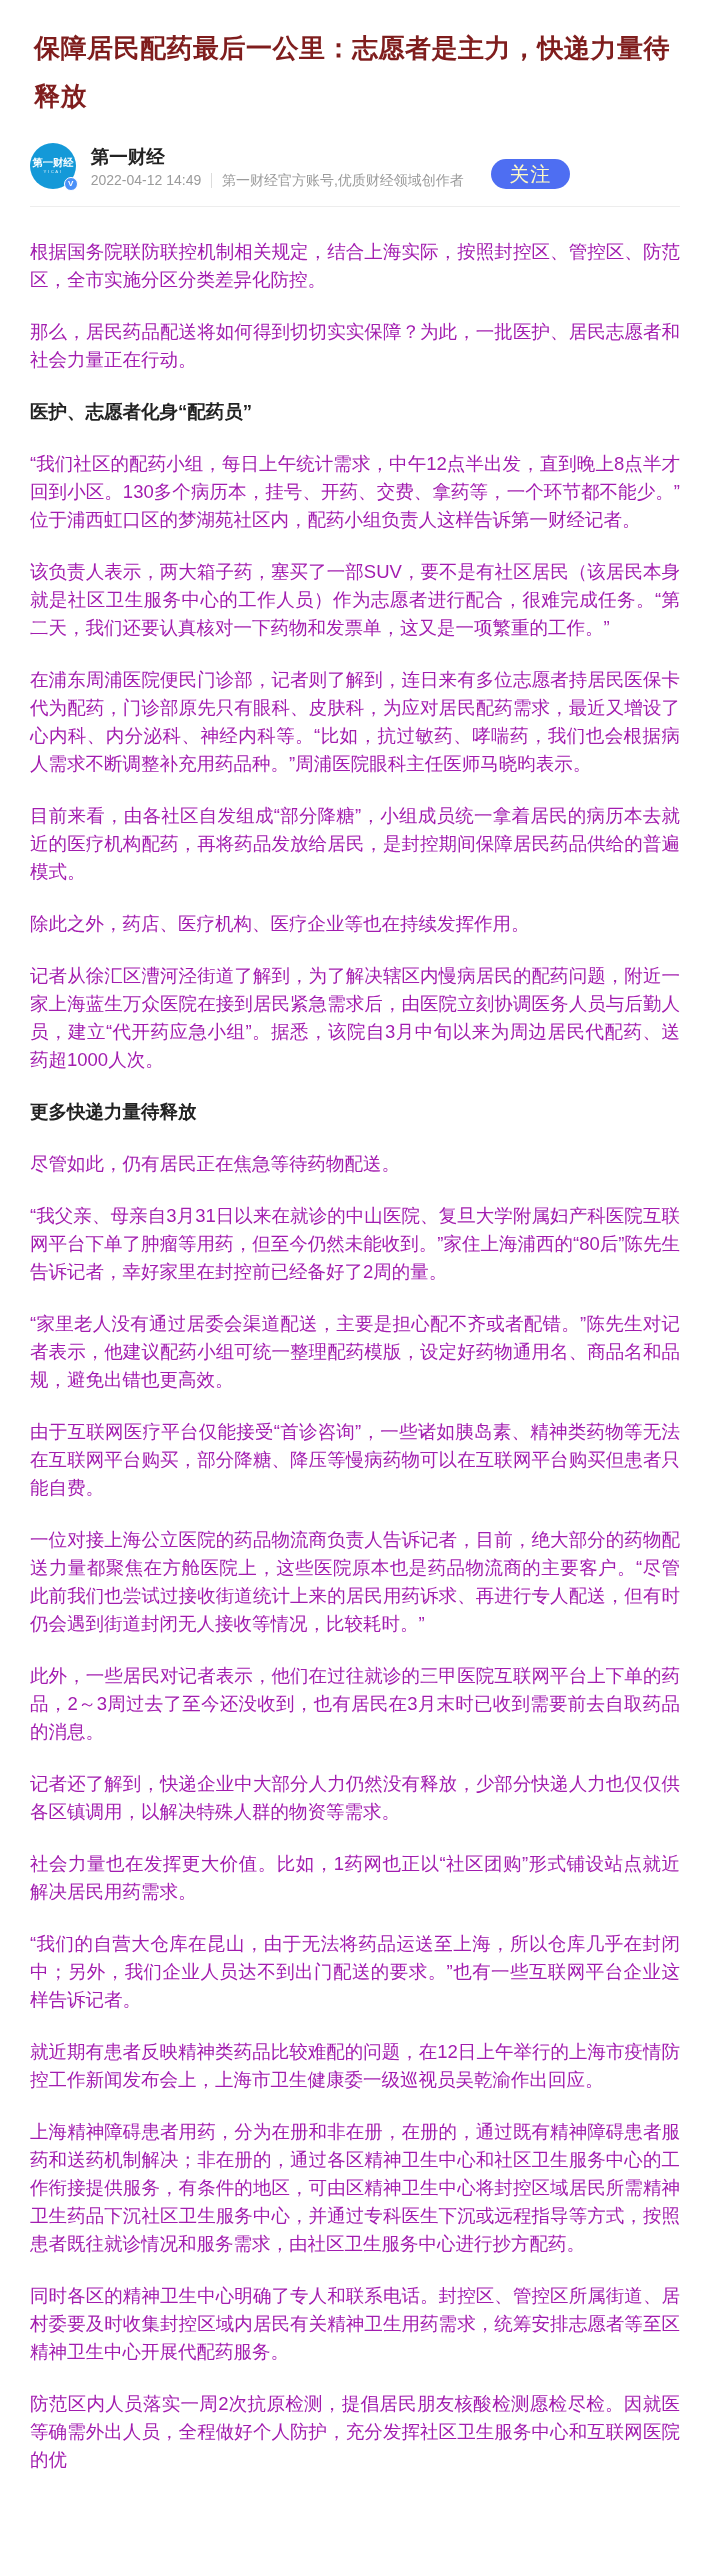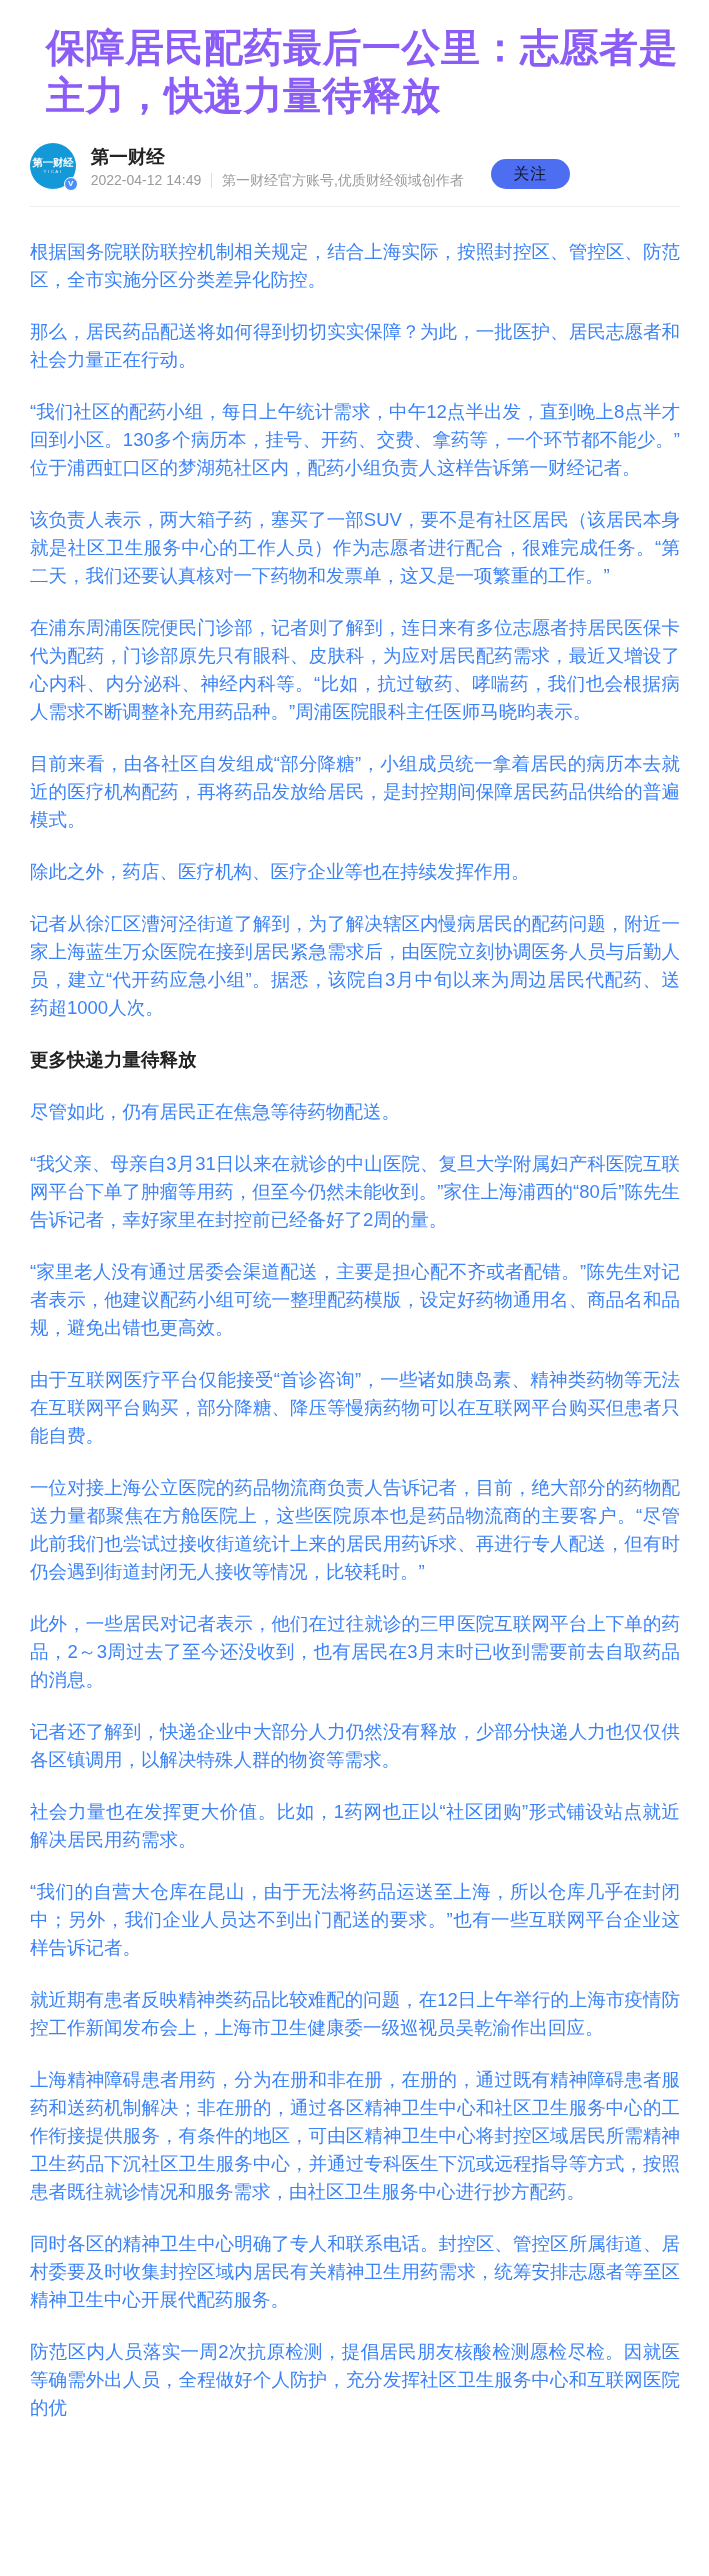--- a/index.html
+++ b/index.html
@@ -13,25 +13,25 @@
     width: 710px;
     height: 2576px;
     overflow: hidden;
     background: #ffffff;
     font-family: "Liberation Sans", "DejaVu Sans", sans-serif;
   }
   .page { padding: 0 30px; }
 
   
   h1.article-title {
-    margin: 24px 0 0 16px;
-    font-size: 39px;
+    margin: 24px 0 0 4px;
+    font-size: 26px;
     line-height: 48px;
     font-weight: 700;
-    color: #8b5cf6;
+    color: #7f1d1d;
     letter-spacing: 0.5px;
   }
 
   
   .author-row {
     margin-top: 23px;
     display: flex;
     align-items: flex-end;
   }
   .avatar {
@@ -100,22 +100,22 @@
     background: #dcdcdc;
     margin: 0 9.8px;
   }
   .follow-btn {
     margin-left: 27px;
     width: 79px;
     height: 30px;
     border: none;
     border-radius: 15px;
     background: var(--accent);
-    color: #0f172a;
-    font-size: 16px;
+    color: #fef9c3;
+    font-size: 20px;
     letter-spacing: 1.1px;
     font-family: inherit;
     display: flex;
     align-items: center;
     justify-content: center;
     cursor: pointer;
     flex: 0 0 auto;
   }
 
   .header-divider {
@@ -123,21 +123,21 @@
     height: 0.5px;
     background: #ededed;
   }
 
   
   main.article-body { padding-top: 31.5px; }
   main.article-body p {
     margin: 0 0 24px 0;
     font-size: 18.5px;
     line-height: 28px;
-    color: #3b82f6;
+    color: #a21caf;
     text-align: justify;
   }
   main.article-body h2 {
     margin: 0 0 24px 0;
     font-size: 18.5px;
     line-height: 28px;
     font-weight: 700;
     color: #222222;
   }
 </style>
@@ -166,20 +166,21 @@
     </div>
 
     <button class="follow-btn">关注</button>
   </div>
 
   <div class="header-divider"></div>
 
   <main class="article-body">
       <p>根据国务院联防联控机制相关规定，结合上海实际，按照封控区、管控区、防范区，全市实施分区分类差异化防控。</p>
       <p>那么，居民药品配送将如何得到切切实实保障？为此，一批医护、居民志愿者和社会力量正在行动。</p>
+      <h2>医护、志愿者化身“配药员”</h2>
       <p>“我们社区的配药小组，每日上午统计需求，中午12点半出发，直到晚上8点半才回到小区。130多个病历本，挂号、开药、交费、拿药等，一个环节都不能少。”位于浦西虹口区的梦湖苑社区内，配药小组负责人这样告诉第一财经记者。</p>
       <p>该负责人表示，两大箱子药，塞买了一部SUV，要不是有社区居民（该居民本身就是社区卫生服务中心的工作人员）作为志愿者进行配合，很难完成任务。“第二天，我们还要认真核对一下药物和发票单，这又是一项繁重的工作。”</p>
       <p>在浦东周浦医院便民门诊部，记者则了解到，连日来有多位志愿者持居民医保卡代为配药，门诊部原先只有眼科、皮肤科，为应对居民配药需求，最近又增设了心内科、内分泌科、神经内科等。“比如，抗过敏药、哮喘药，我们也会根据病人需求不断调整补充用药品种。”周浦医院眼科主任医师马晓昀表示。</p>
       <p>目前来看，由各社区自发组成“部分降糖”，小组成员统一拿着居民的病历本去就近的医疗机构配药，再将药品发放给居民，是封控期间保障居民药品供给的普遍模式。</p>
       <p>除此之外，药店、医疗机构、医疗企业等也在持续发挥作用。</p>
       <p>记者从徐汇区漕河泾街道了解到，为了解决辖区内慢病居民的配药问题，附近一家上海蓝生万众医院在接到居民紧急需求后，由医院立刻协调医务人员与后勤人员，建立“代开药应急小组”。据悉，该院自3月中旬以来为周边居民代配药、送药超1000人次。</p>
       <h2>更多快递力量待释放</h2>
       <p>尽管如此，仍有居民正在焦急等待药物配送。</p>
       <p>“我父亲、母亲自3月31日以来在就诊的中山医院、复旦大学附属妇产科医院互联网平台下单了肿瘤等用药，但至今仍然未能收到。”家住上海浦西的“80后”陈先生告诉记者，幸好家里在封控前已经备好了2周的量。</p>
       <p>“家里老人没有通过居委会渠道配送，主要是担心配不齐或者配错。”陈先生对记者表示，他建议配药小组可统一整理配药模版，设定好药物通用名、商品名和品规，避免出错也更高效。</p>

